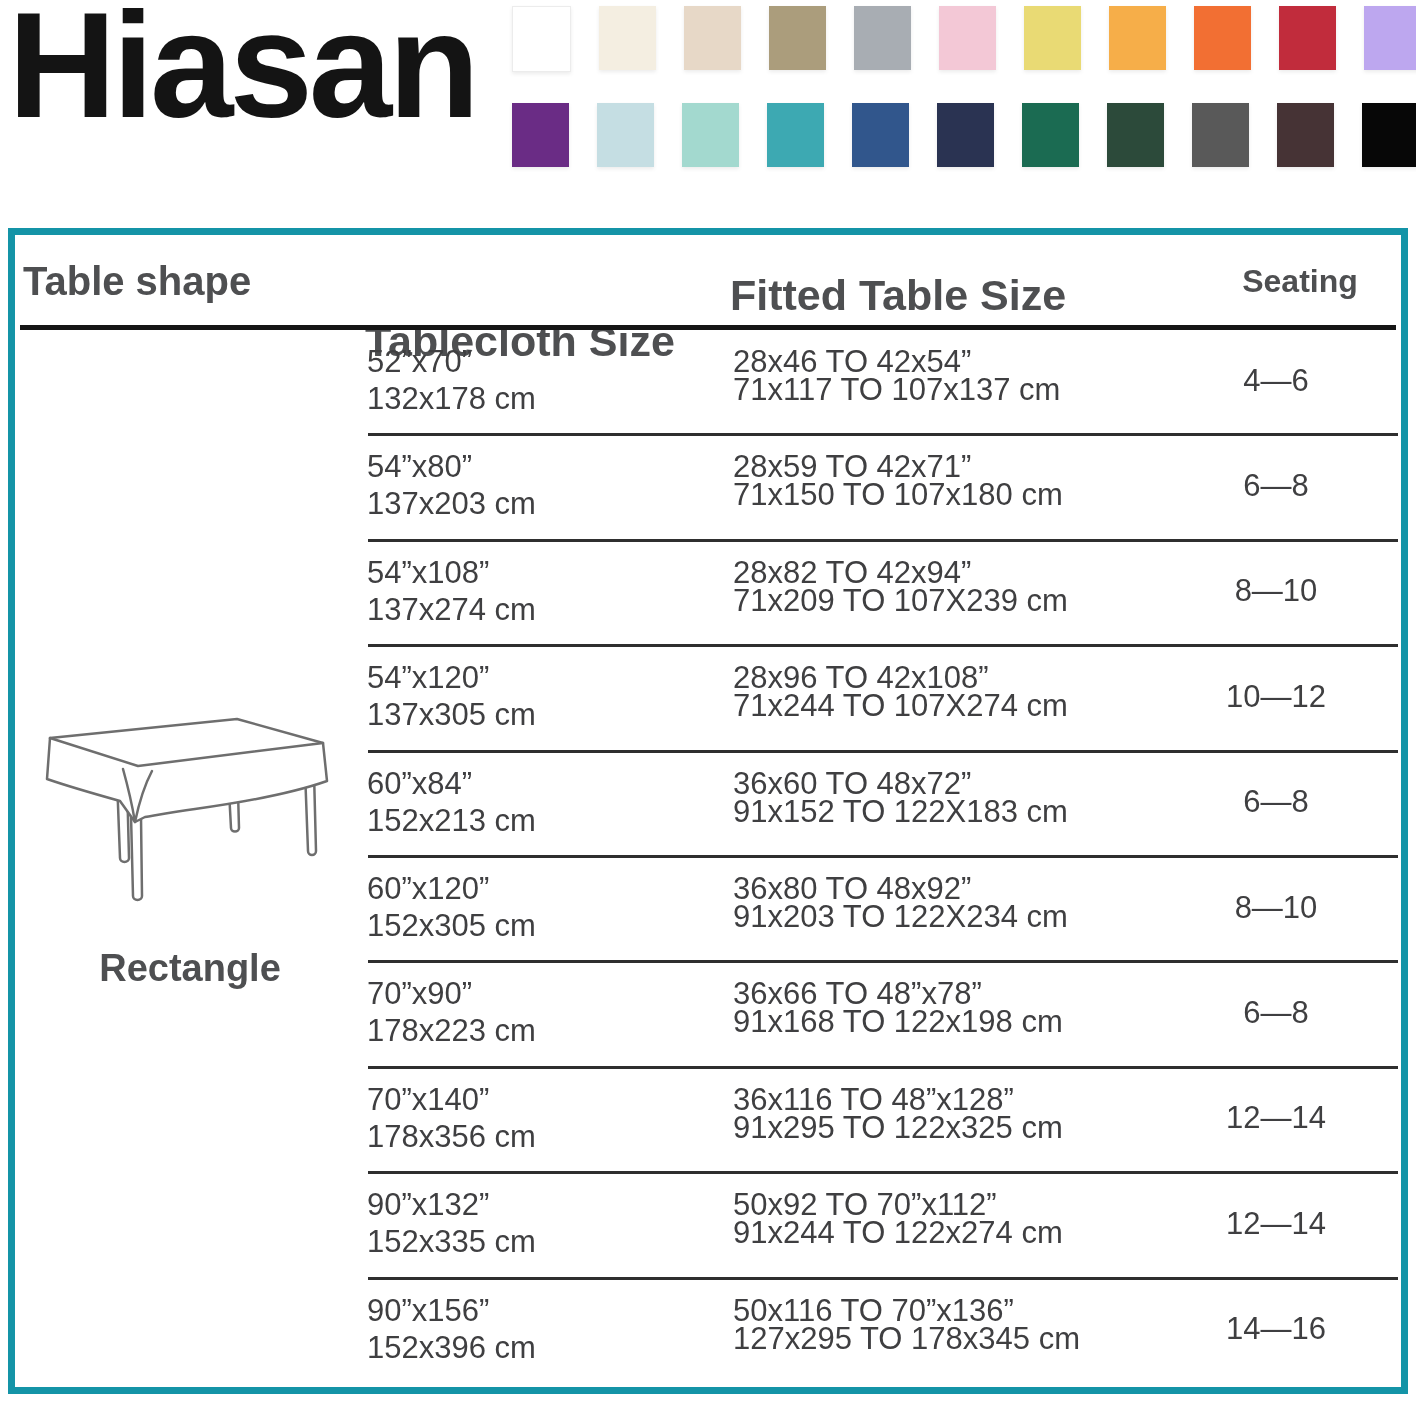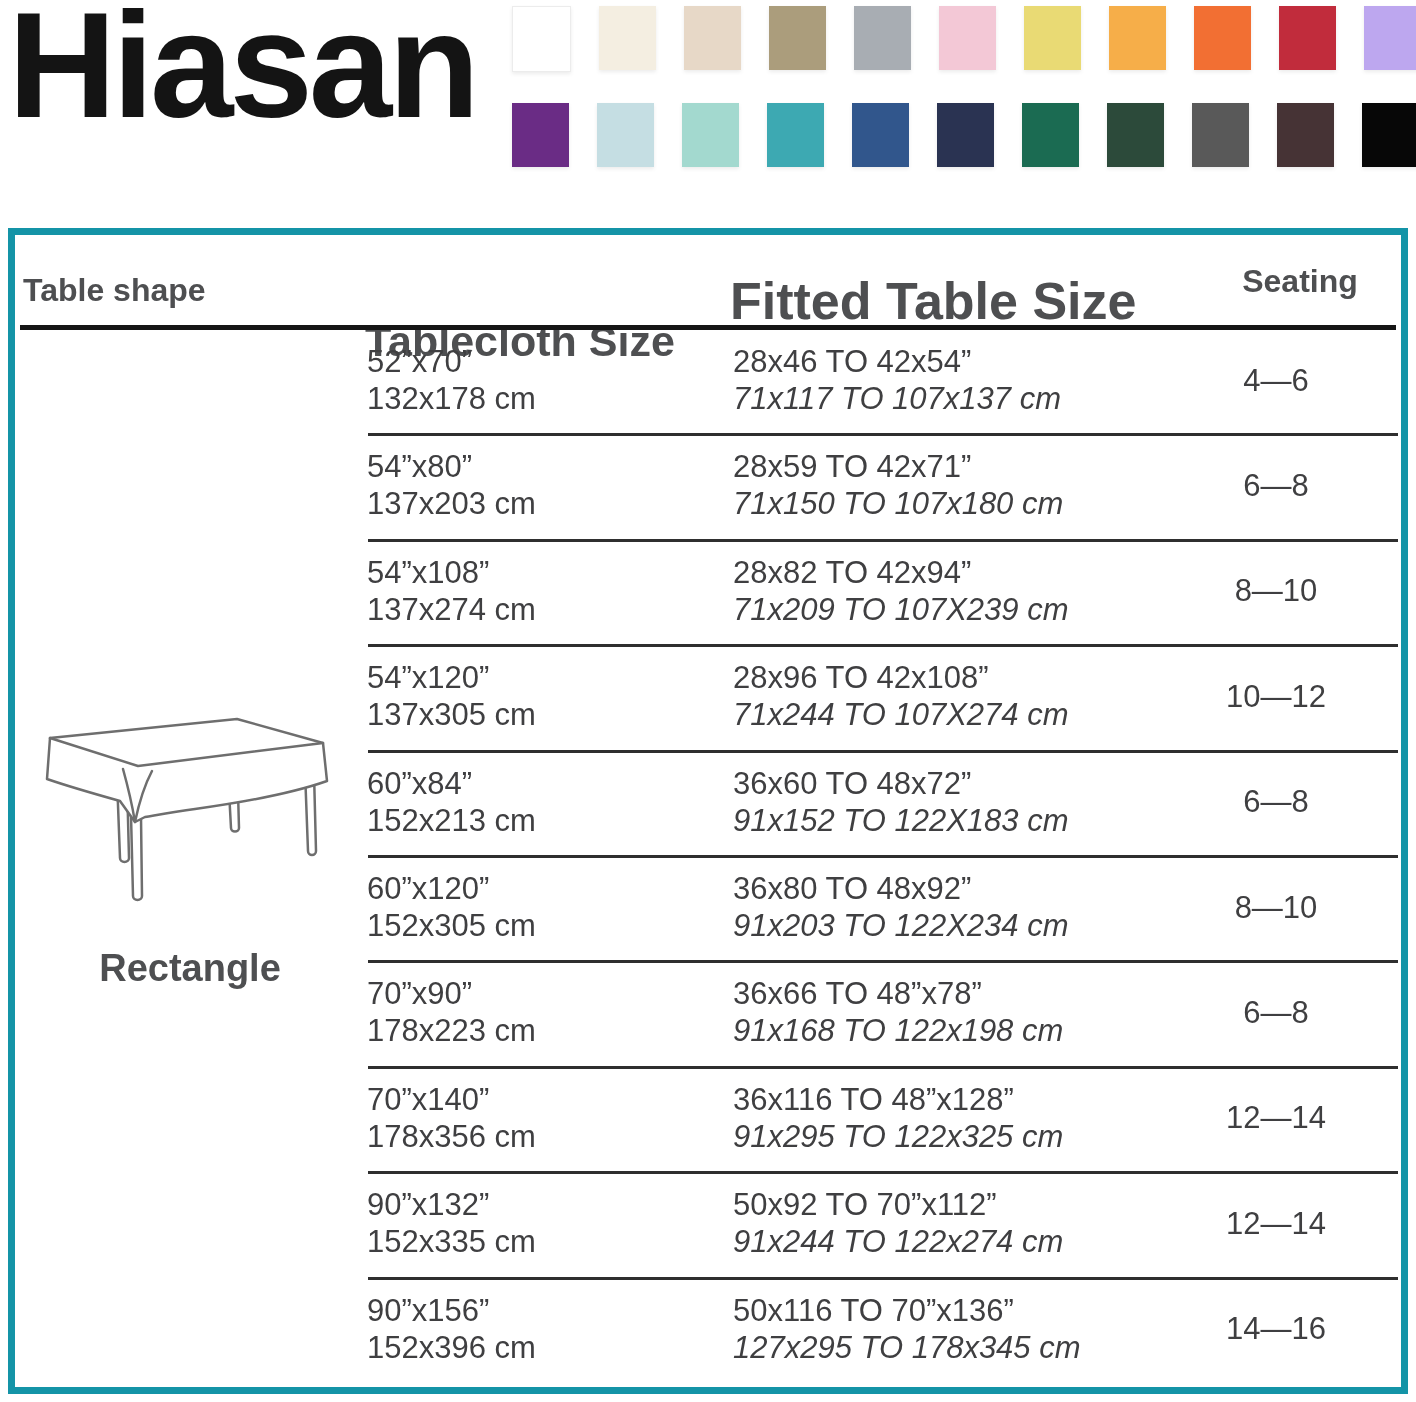--- a/index.html
+++ b/index.html
@@ -16,36 +16,36 @@
   .swatch-grid{position:absolute;left:512px;top:6px;}
   .swatch-row{display:flex;gap:28px;height:64px;margin-bottom:33px;}
   .swatch{width:57px;height:64px;box-shadow:0 2px 4px rgba(0,0,0,0.08);}
   .swatch.white{border:1px solid #ececec;}
   
   .chart-box{
     position:absolute;left:8px;top:228px;width:1400px;height:1166px;
     border:7px solid #1494a7;box-sizing:border-box;background:#fff;
   }
   .hdr{position:absolute;font-weight:bold;color:#4e4f51;white-space:nowrap;}
-  .hdr-shape{left:8px;top:37px;font-size:32px;}
+  .hdr-shape{left:8px;top:24px;font-size:40px;}
   .hdr-tc{left:350px;top:36px;font-size:43px;margin-top:46px;}
-  .hdr-fit{left:715px;top:36px;font-size:52px;}
+  .hdr-fit{left:715px;top:36px;font-size:43px;}
   .hdr-seat{left:1180px;top:28px;width:210px;text-align:center;font-size:32px;}
   .hdr-underline{position:absolute;left:5px;top:90px;width:1376px;height:5px;background:#151515;}
   
   .rows{position:absolute;left:0;top:96px;width:100%;}
   .row{position:relative;height:105.4px;padding-left:40px;}
   .row:not(:last-child)::after{
     content:"";position:absolute;left:353px;width:1030px;bottom:0;height:3px;background:#2f2f2f;
   }
   .row span{position:absolute;font-size:31px;color:#3f3f41;white-space:nowrap;line-height:1.1;}
   .tc1{left:352px;top:14px;}
   .tc2{left:352px;top:51px;}
   .ft1{left:718px;top:14px;}
-  .ft2{left:718px;top:51px;font-style:italic;}
+  .ft2{left:718px;top:42px;}
   .seat{left:1156px;top:50%;transform:translateY(-58%);width:210px;text-align:center;
         font-size:36px;color:#3a3a3c;}
   
   .shape-art{position:absolute;left:10px;top:460px;}
   .shape-label{
     position:absolute;left:0;top:712px;width:350px;text-align:center;
     font-size:38px;font-weight:bold;color:#4e4f51;
   }
 </style>
 </head>

